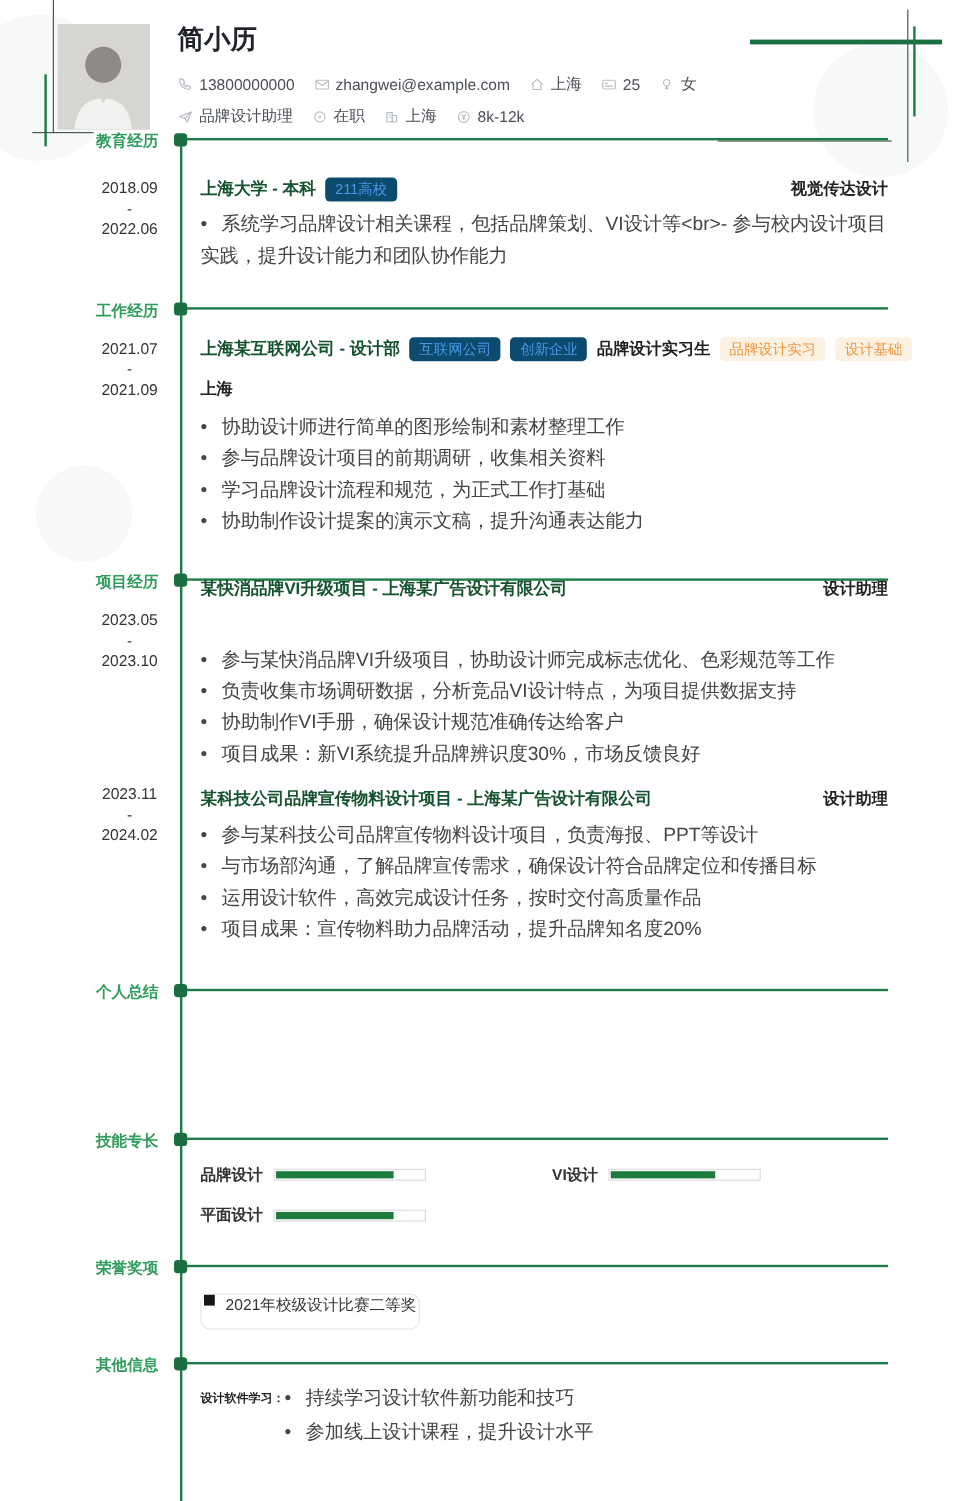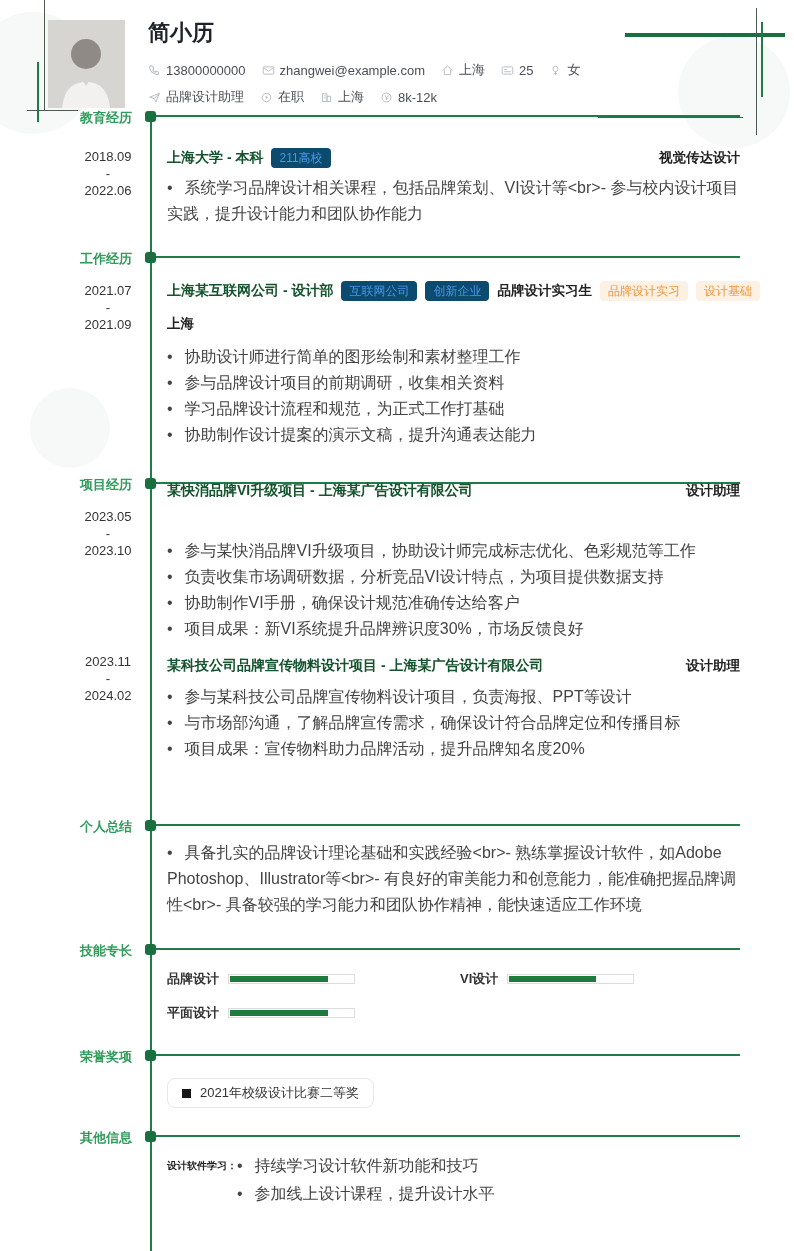--- a/index.html
+++ b/index.html
@@ -40,21 +40,21 @@
   .lh28{line-height:28px;}
 
   
   .skill{position:absolute;display:flex;align-items:center;gap:9px;}
   .skill-name{font-size:13px;font-weight:bold;color:#333;white-space:nowrap;}
   .skill-track{width:127px;height:10px;border:1px solid #ddd;background:#fff;box-sizing:border-box;}
   .skill-fill{height:6px;margin:1px;background:#1e7a3d;}
 
   
   .chip{position:absolute;left:167px;top:1078px;height:28px;border:1px solid #e7e7e7;border-radius:8px;
-        display:inline-flex;align-items:center;gap:9px;padding:0 14px;font-size:13px;color:#333;background:#fff;}
+        display:inline-flex;align-items:flex-start;gap:9px;padding:0 2px;font-size:13px;color:#333;background:#fff;}
   .chip-square{width:9px;height:9px;background:#151515;}
 
   
   .other-row{position:absolute;left:167px;top:1152px;display:flex;}
   .other-label{font-size:10px;font-weight:bold;color:#222;line-height:28px;white-space:nowrap;}
 </style>
 </head>
 <body>
 
 <div class="page">
@@ -235,27 +235,27 @@
     <div>-</div>
     <div>2024.02</div>
   </div>
   <div class="row ehead" style="top:657px;">
     <span class="etitle">某科技公司品牌宣传物料设计项目 - 上海某广告设计有限公司</span>
     <span class="eright">设计助理</span>
   </div>
   <div class="row" style="top:684px;">
     <div class="para">参与某科技公司品牌宣传物料设计项目，负责海报、PPT等设计</div>
     <div class="para">与市场部沟通，了解品牌宣传需求，确保设计符合品牌定位和传播目标</div>
+    <div class="para">运用设计软件，高效完成设计任务，按时交付高质量作品</div>
     <div class="para">项目成果：宣传物料助力品牌活动，提升品牌知名度20%</div>
   </div>
 
   <div class="sec-label" style="top:818px;font-family:Liberation Mono, monospace;">个人总结</div>
   <div class="rule" style="top:824px;"></div>
   <div class="marker" style="top:820px;"></div>
-  <div class="row para" style="top:840px;">具备扎实的品牌设计理论基础和实践经验&lt;br&gt;- 熟练掌握设计软件，如Adobe Photoshop、Illustrator等&lt;br&gt;- 有良好的审美能力和创意能力，能准确把握品牌调性&lt;br&gt;- 具备较强的学习能力和团队协作精神，能快速适应工作环境</div>
 
   <div class="sec-label" style="top:942px;">技能专长</div>
   <div class="rule" style="top:948px;"></div>
   <div class="marker" style="top:944px;"></div>
 
   <div class="skill" style="left:167px;top:970px;">
     <span class="skill-name">品牌设计</span>
     <span class="skill-track">
         <span class="skill-fill" style="display: block; width: 78%;"></span>
       </span>

